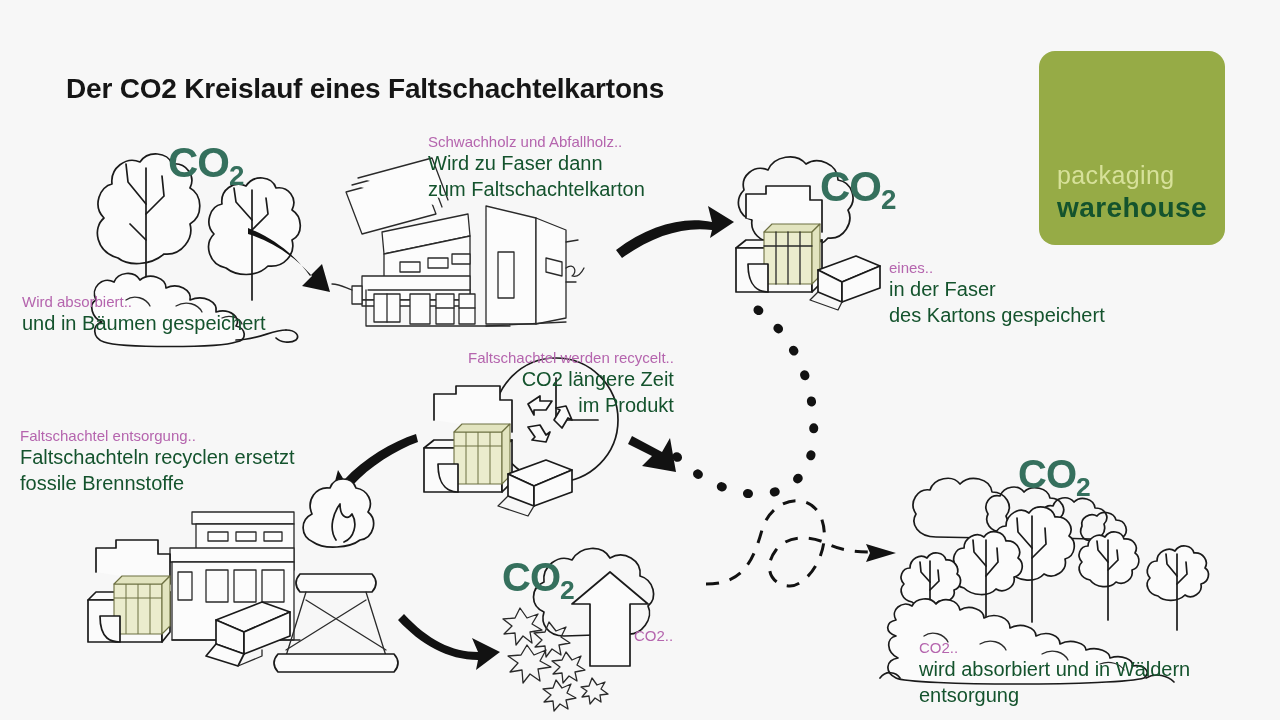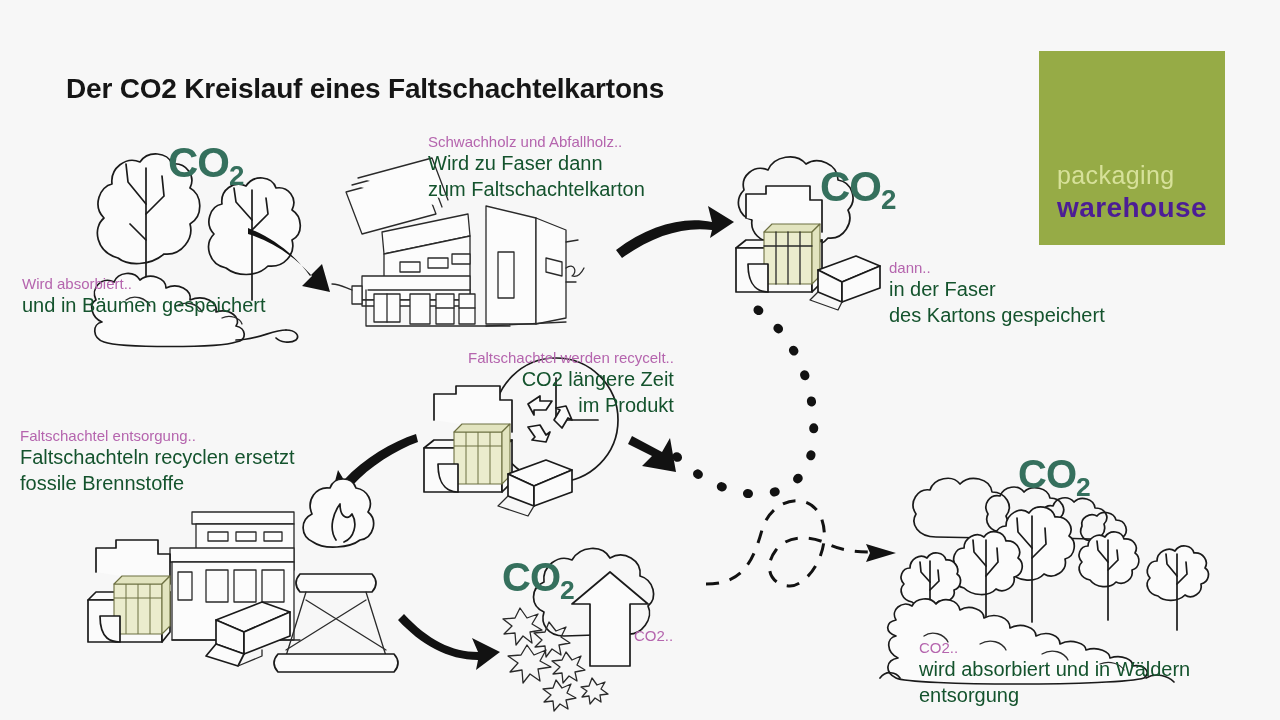--- a/index.html
+++ b/index.html
@@ -31,39 +31,39 @@
   }
 
   
   .logo-box {
     position: absolute;
     left: 1039px;
     top: 51px;
     width: 186px;
     height: 194px;
     background: #96ab46;
-    border-radius: 0;
+    border-radius: 16px;
   }
   .logo-line1 {
     position: absolute;
     left: 18px;
     top: 112px;
     font-size: 25px;
     font-weight: 300;
     color: #d7e19a;
     letter-spacing: 0.4px;
     line-height: 1;
   }
   .logo-line2 {
     position: absolute;
     left: 18px;
     top: 143px;
     font-size: 28px;
     font-weight: bold;
-    color: #4c1d95;
+    color: #14532d;
     letter-spacing: 0.4px;
     line-height: 1;
   }
 
   
   .callout {
     position: absolute;
     line-height: 1.28;
   }
   .callout .kicker {
@@ -75,21 +75,21 @@
   .callout .body {
     font-size: 20px;
     font-weight: normal;
     color: #14532d;
     white-space: nowrap;
   }
   .callout.align-right { text-align: right; }
 
   
   #callout-fiber    { left: 428px; top: 132px; }
-  #callout-absorb   { left: 22px;  top: 274px; }
+  #callout-absorb   { left: 22px;  top: 292px; }
   #callout-stored   { left: 889px; top: 258px; }
   #callout-recycled { left: 468px; top: 348px; text-align: right; }
   #callout-disposal { left: 20px;  top: 426px; }
   #callout-release  { left: 634px; top: 626px; }
   #callout-forest   { left: 919px; top: 638px; }
 
   
   .co2 {
     position: absolute;
     color: #35705d;
@@ -444,21 +444,21 @@
     <div class="body">Wird zu Faser dann</div>
     <div class="body">zum Faltschachtelkarton</div>
   </div>
 
   <div class="callout" id="callout-absorb">
     <div class="kicker">Wird absorbiert..</div>
     <div class="body">und in Bäumen gespeichert</div>
   </div>
 
   <div class="callout" id="callout-stored">
-    <div class="kicker">dann..</div>
+    <div class="kicker">eines..</div>
     <div class="body">in der Faser</div>
     <div class="body">des Kartons gespeichert</div>
   </div>
 
   <div class="callout align-right" id="callout-recycled">
     <div class="kicker">Faltschachtel werden recycelt..</div>
     <div class="body">CO2 längere Zeit</div>
     <div class="body">im Produkt</div>
   </div>
 

